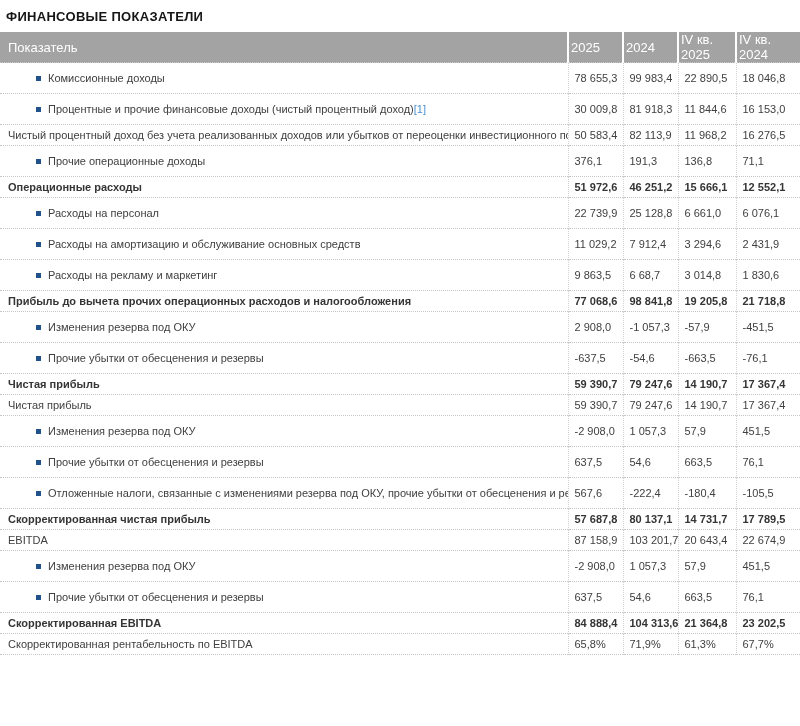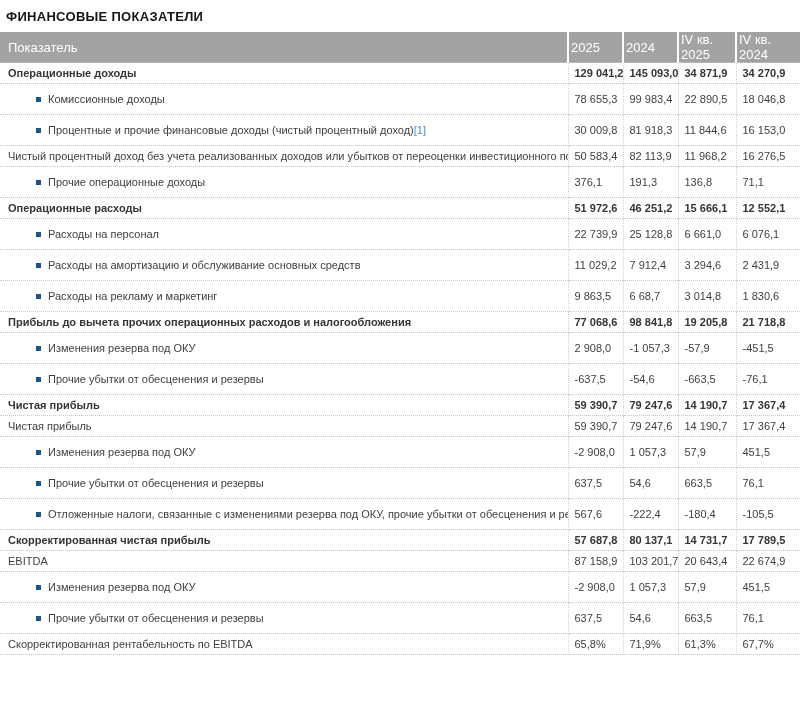--- a/index.html
+++ b/index.html
@@ -105,27 +105,20 @@
   <thead>
     <tr>
       <th class="col-label">Показатель</th>
       <th class="col-val">2025</th>
       <th class="col-val">2024</th>
       <th class="col-val">IV кв. 2025</th>
       <th class="col-val">IV кв. 2024</th>
     </tr>
   </thead>
   <tbody>
-      <tr class="row-section">
-        <td class="label-cell"><span class="label-wrap"><span>Операционные доходы</span></span></td>
-        <td class="val-cell">129 041,2</td>
-        <td class="val-cell">145 093,0</td>
-        <td class="val-cell">34 871,9</td>
-        <td class="val-cell">34 270,9</td>
-      </tr>
       <tr class="row-bullet">
         <td class="label-cell"><span class="label-wrap"><span class="bullet" style="background: rgb(33, 81, 139);"></span><span>Комиссионные доходы</span></span></td>
         <td class="val-cell">78 655,3</td>
         <td class="val-cell">99 983,4</td>
         <td class="val-cell">22 890,5</td>
         <td class="val-cell">18 046,8</td>
       </tr>
       <tr class="row-bullet">
         <td class="label-cell"><span class="label-wrap"><span class="bullet" style="background: rgb(33, 81, 139);"></span><span>Процентные и прочие финансовые доходы (чистый процентный доход)</span><a class="footnote" style="color: rgb(74, 144, 210);">[1]</a></span></td>
         <td class="val-cell">30 009,8</td>
@@ -252,20 +245,27 @@
         <td class="val-cell">57,9</td>
         <td class="val-cell">451,5</td>
       </tr>
       <tr class="row-bullet">
         <td class="label-cell"><span class="label-wrap"><span class="bullet" style="background: rgb(33, 81, 139);"></span><span>Прочие убытки от обесценения и резервы</span></span></td>
         <td class="val-cell">637,5</td>
         <td class="val-cell">54,6</td>
         <td class="val-cell">663,5</td>
         <td class="val-cell">76,1</td>
       </tr>
+      <tr class="row-section">
+        <td class="label-cell"><span class="label-wrap"><span>Скорректированная EBITDA</span></span></td>
+        <td class="val-cell">84 888,4</td>
+        <td class="val-cell">104 313,6</td>
+        <td class="val-cell">21 364,8</td>
+        <td class="val-cell">23 202,5</td>
+      </tr>
       <tr class="row-plain">
         <td class="label-cell"><span class="label-wrap"><span>Скорректированная рентабельность по EBITDA</span></span></td>
         <td class="val-cell">65,8%</td>
         <td class="val-cell">71,9%</td>
         <td class="val-cell">61,3%</td>
         <td class="val-cell">67,7%</td>
       </tr>
     </tbody>
 </table>
 

